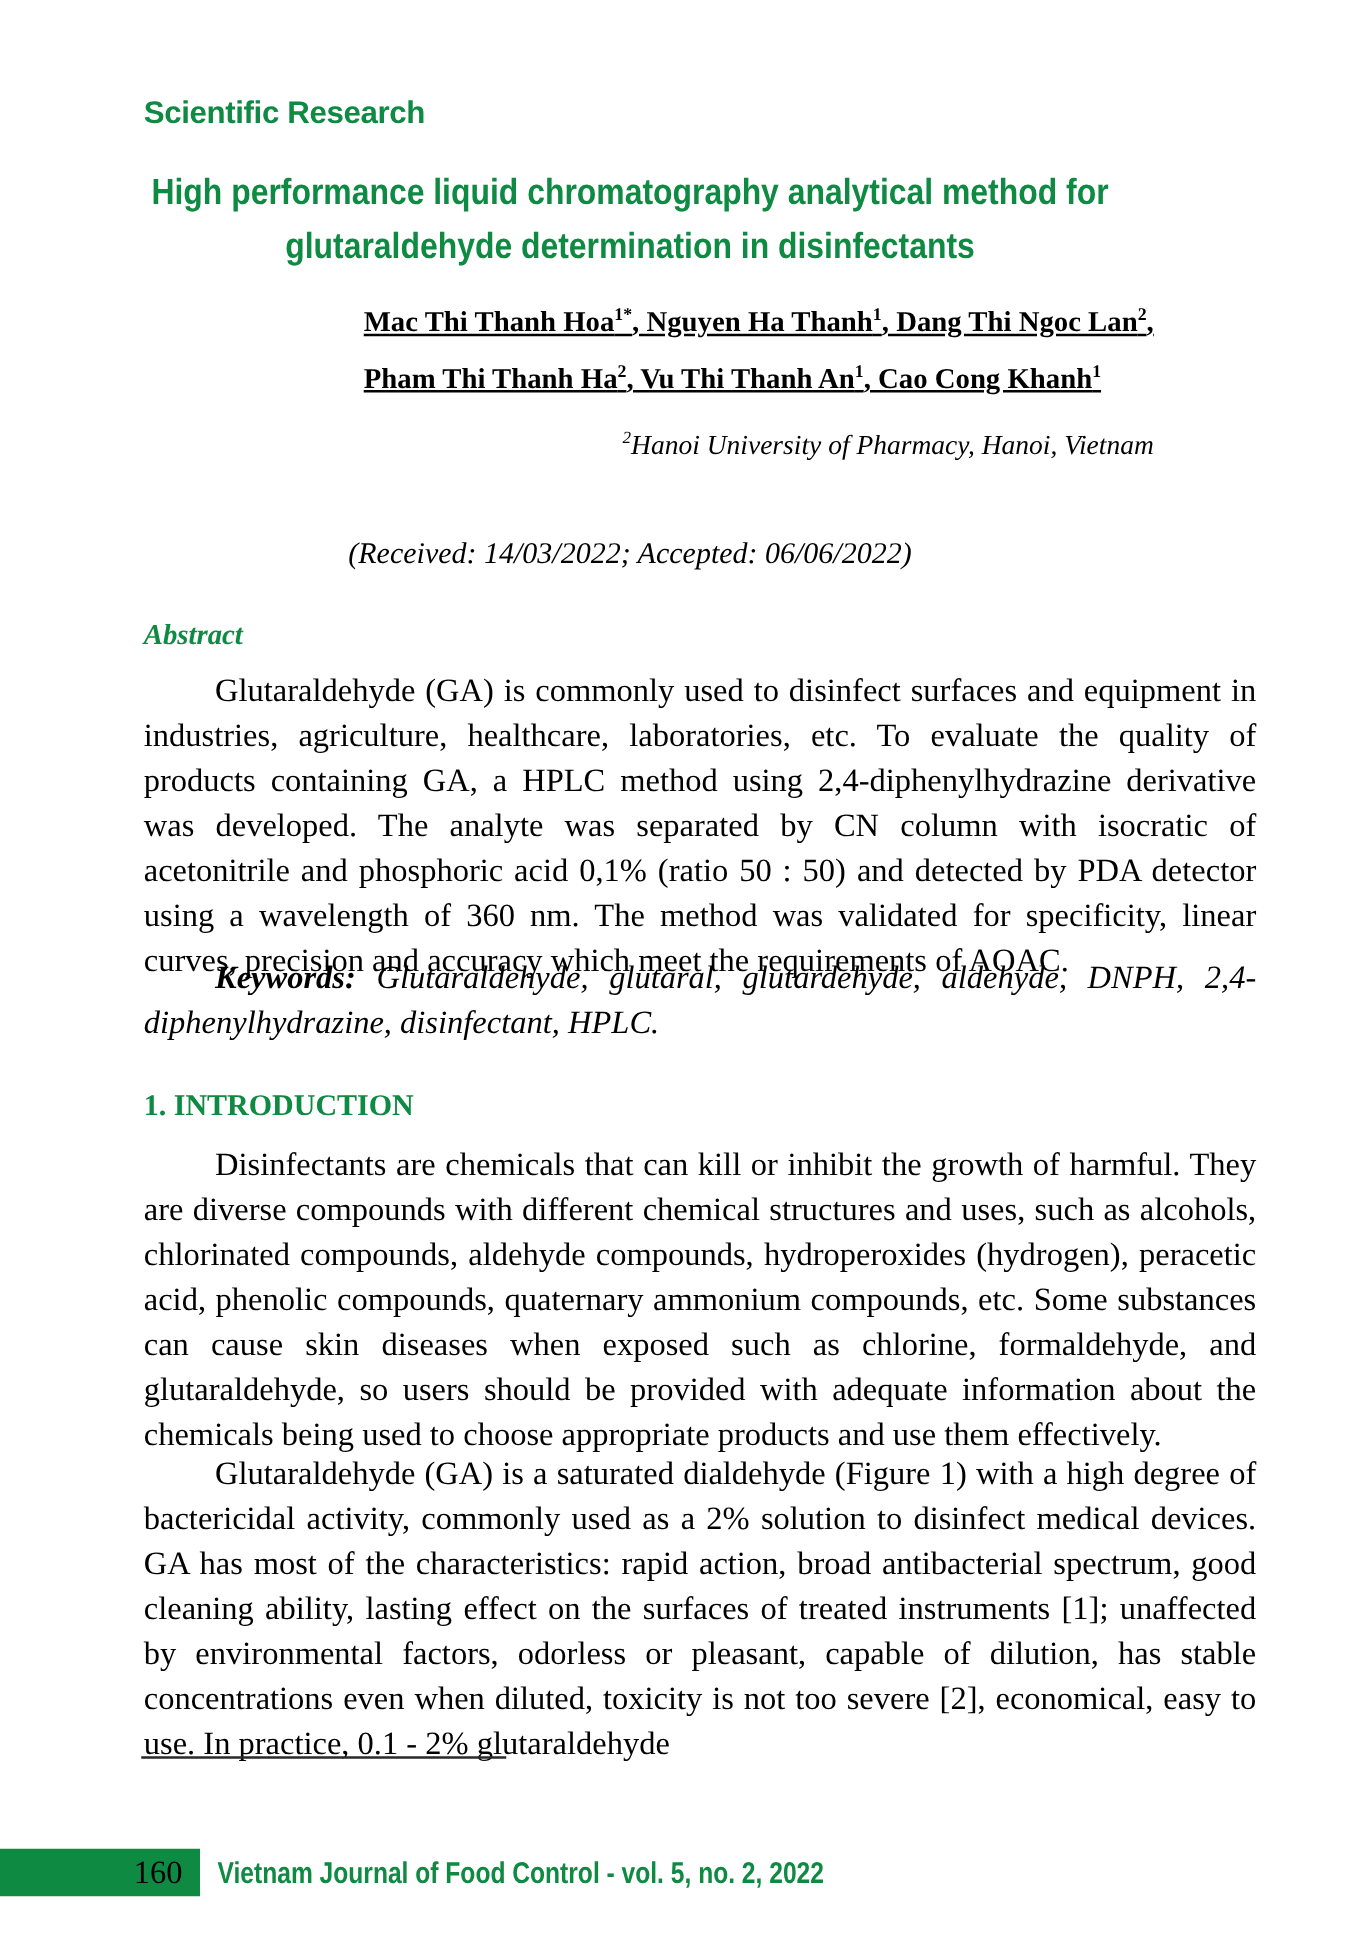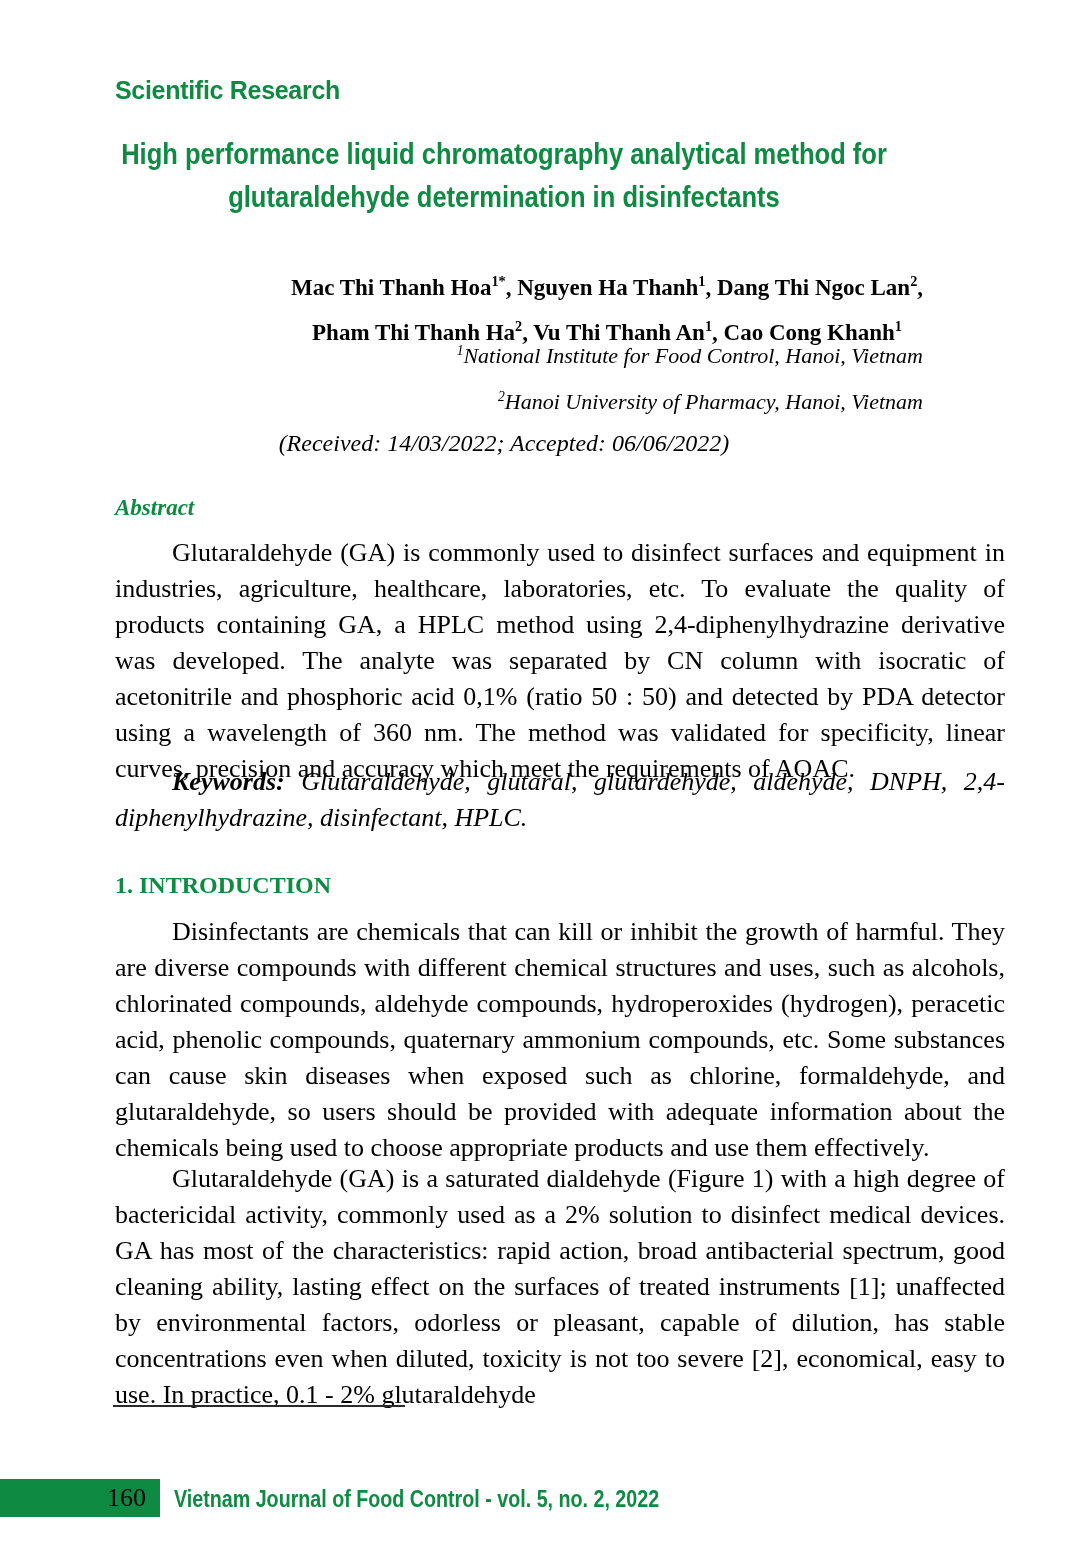--- a/index.html
+++ b/index.html
@@ -34,25 +34,26 @@
     font-family:"Liberation Sans", sans-serif;
     font-weight:bold;
     font-size:29px;
     line-height:43px;
     color:var(--green);
     transform:scaleX(0.88);
     transform-origin:50% 50%;
   }
   .authors{
     position:absolute;
-    right:85px; top:244px;
-    text-align:center;
+    right:85px; top:214px;
+    text-align:left;
     font-weight:bold;
     font-size:23px;
     line-height:45px;
+    text-decoration:underline;
   }
   .authors sup, .affils sup, .footnote sup{
     font-size:0.62em;
     vertical-align:super;
     line-height:0;
   }
   .affils{
     position:absolute;
     right:85px; top:312px;
     text-align:right;
@@ -154,21 +155,20 @@
     <div>High performance liquid chromatography analytical method for</div>
     <div>glutaraldehyde determination in disinfectants</div>
   </div>
 
   <div class="authors">
     <div><span>Mac Thi Thanh Hoa</span><sup>1*</sup><span>, Nguyen Ha Thanh</span><sup>1</sup><span>, Dang Thi Ngoc Lan</span><sup>2</sup><span>,</span></div>
     <div><span>Pham Thi Thanh Ha</span><sup>2</sup><span>, Vu Thi Thanh An</span><sup>1</sup><span>, Cao Cong Khanh</span><sup>1</sup></div>
   </div>
 
   <div class="affils">
-    <div><sup>1</sup><span>National Institute for Food Control, Hanoi, Vietnam</span></div>
     <div><sup>2</sup><span>Hanoi University of Pharmacy, Hanoi, Vietnam</span></div>
   </div>
 
   <div class="received">(Received: 14/03/2022; Accepted: 06/06/2022)</div>
 
   <div class="abstract-h">Abstract</div>
 
   <div class="body-par abstract-body">Glutaraldehyde (GA) is commonly used to disinfect surfaces and equipment in industries, agriculture, healthcare, laboratories, etc. To evaluate the quality of products containing GA, a HPLC method using 2,4-diphenylhydrazine derivative was developed. The analyte was separated by CN column with isocratic of acetonitrile and phosphoric acid 0,1% (ratio 50 : 50) and detected by PDA detector using a wavelength of 360 nm. The method was validated for specificity, linear curves, precision and accuracy which meet the requirements of AOAC.</div>
 
   <div class="body-par keywords"><span class="kw-label">Keywords:</span><span> Glutaraldehyde, glutaral, glutardehyde, aldehyde, DNPH, 2,4-diphenylhydrazine, disinfectant, HPLC.</span></div>

